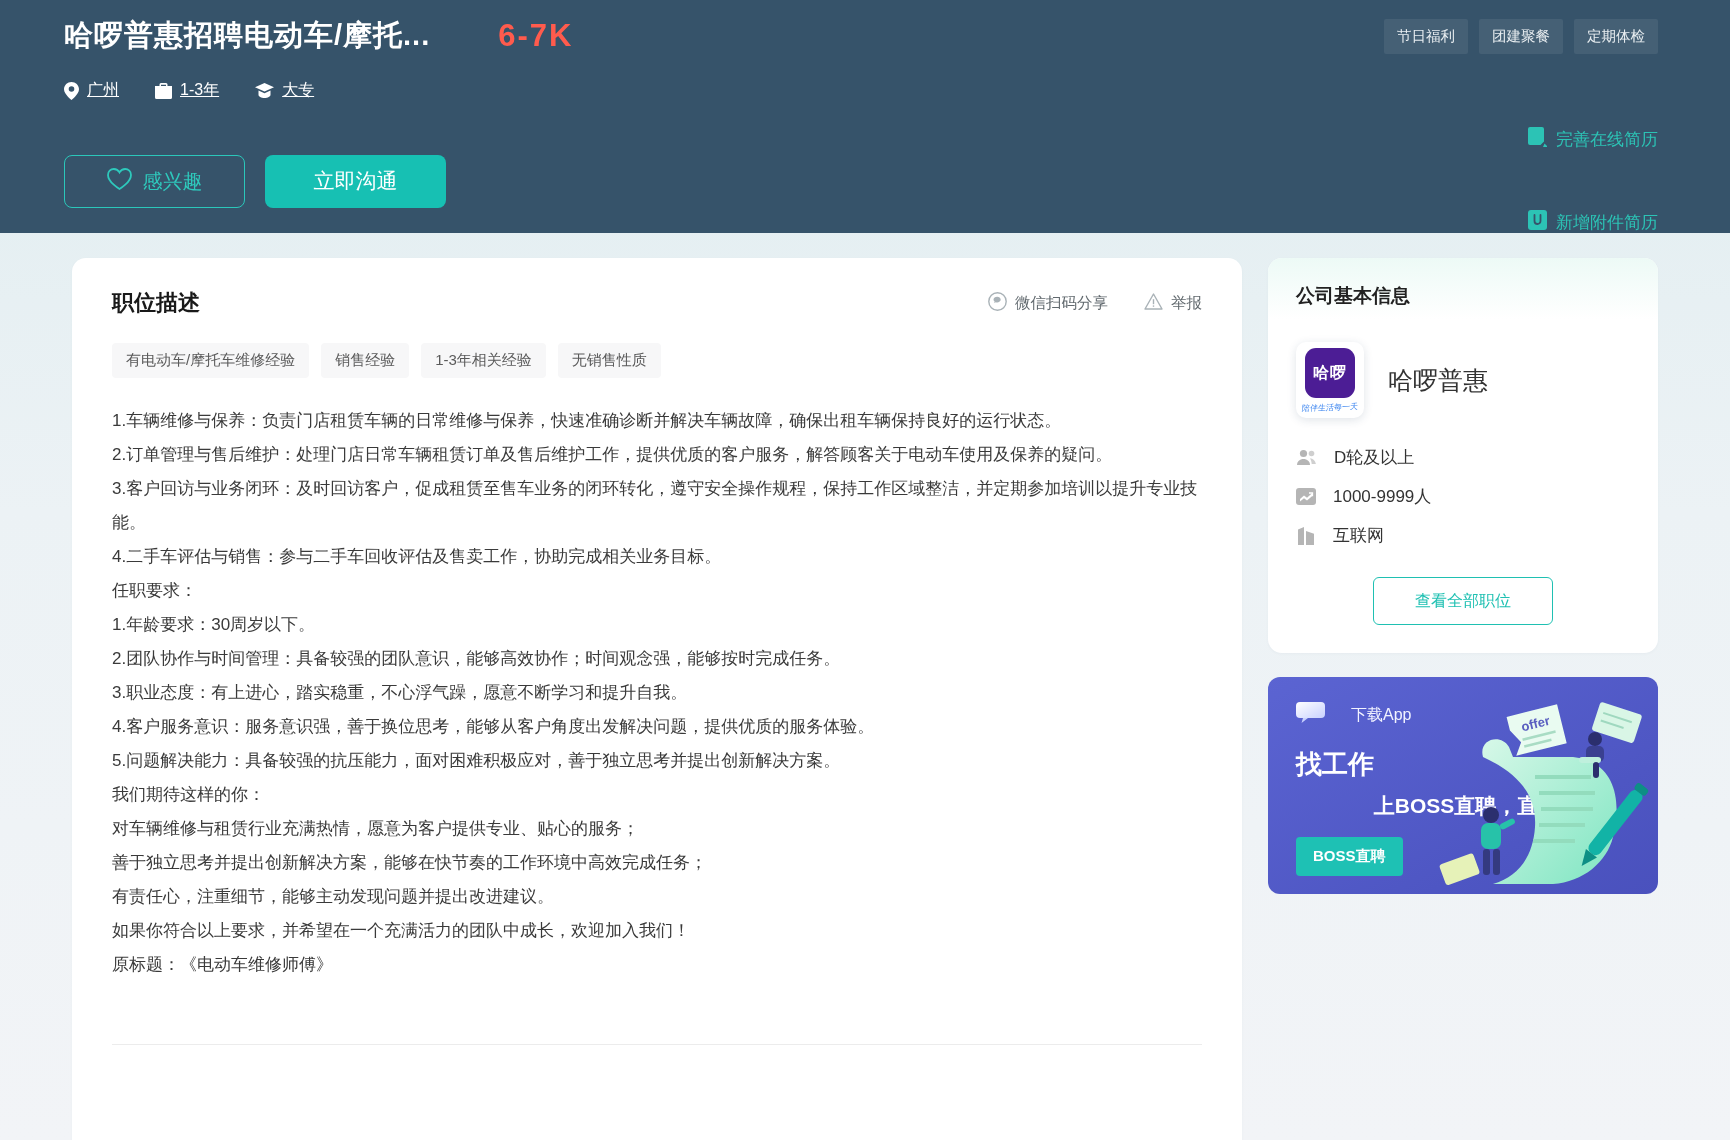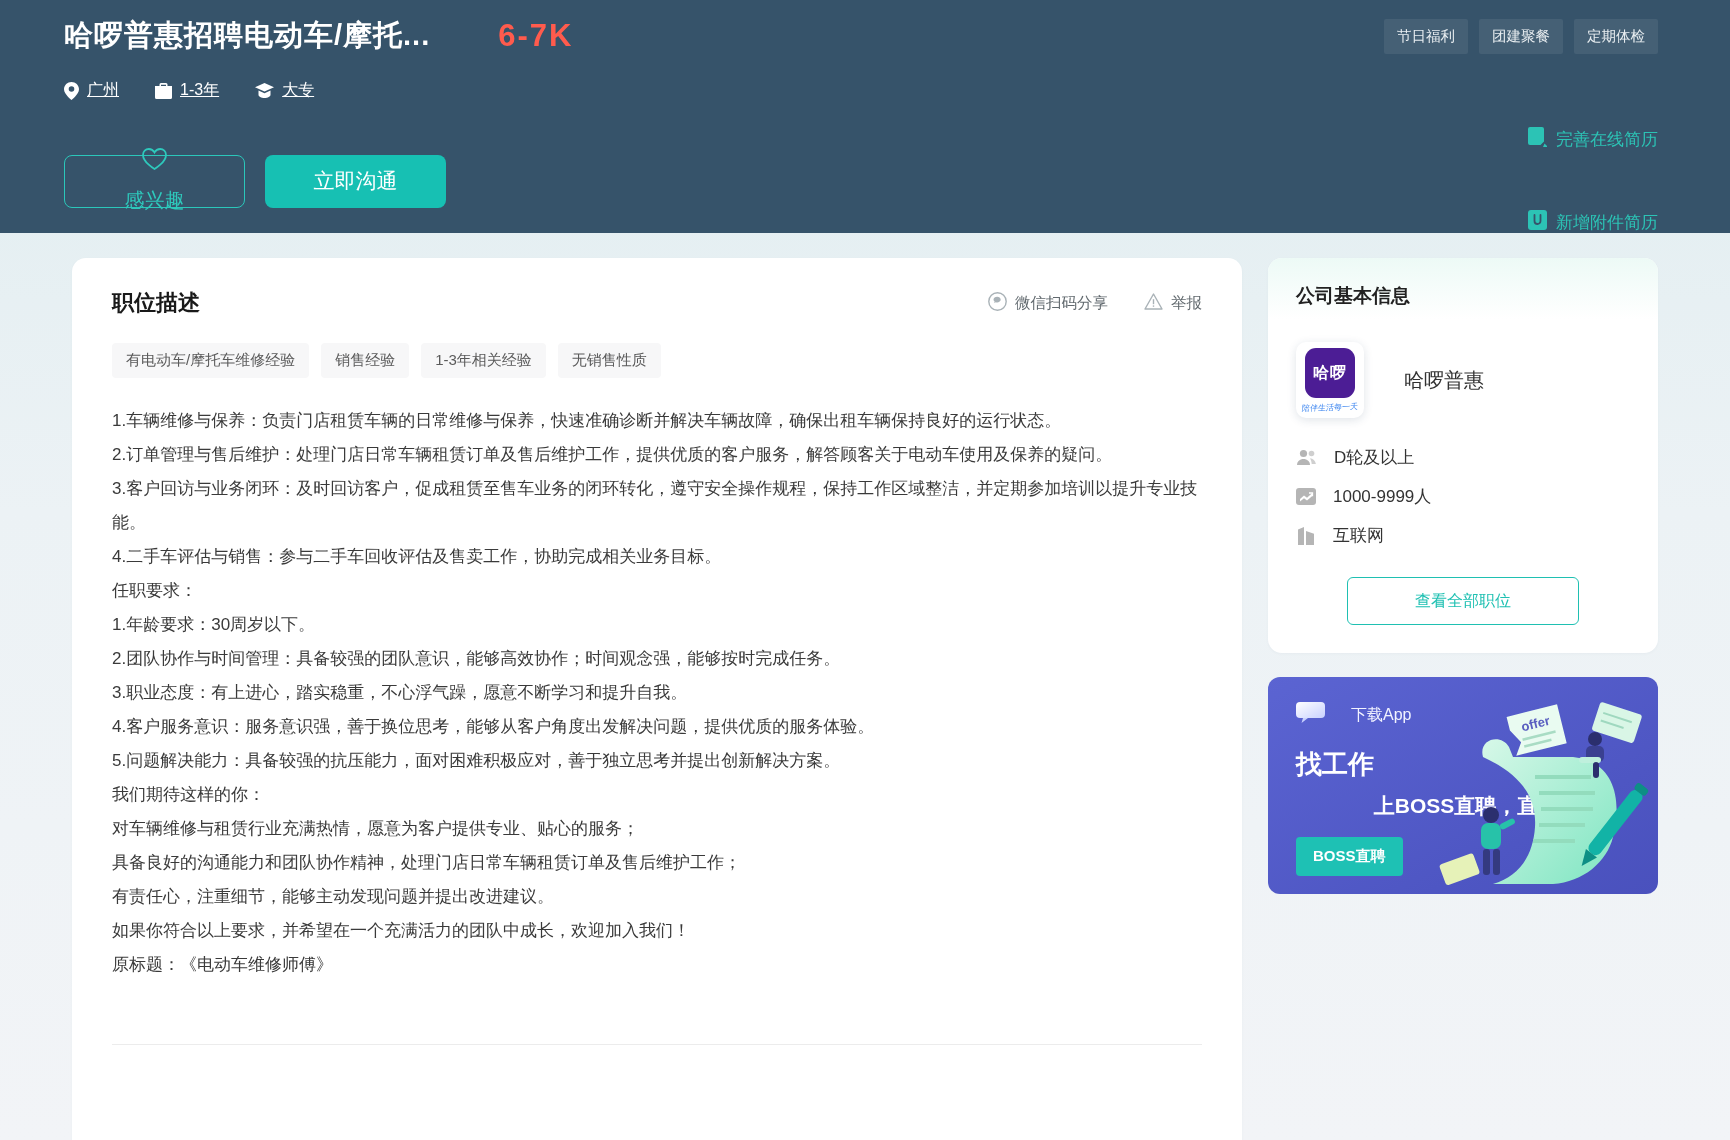--- a/index.html
+++ b/index.html
@@ -16,22 +16,21 @@
   .hero-salary { margin-left:68px; font-size:31px; font-weight:600; letter-spacing:2px; color:#ff5b4d; }
   .hero-perks { margin-left:auto; display:flex; gap:11px; }
   .perk { background:rgba(255,255,255,.08); color:#e9eef1; font-size:14.5px; padding:8px 13px; border-radius:2px; white-space:nowrap; }
   .meta-row { display:flex; align-items:center; gap:36px; margin-top:24px; font-size:16px;text-decoration:underline; }
   .meta-item { display:flex; align-items:center; gap:8px; }
   .meta-item svg { display:block; }
   .actions-row { display:flex; align-items:center; margin-top:26px; }
   .btn-interested {
     width:181px; height:53px; background:transparent; border:1px solid #2bc7ba; border-radius:8px;
     color:#2ec9bc; font-size:20px; display:flex; align-items:center; justify-content:center; gap:11px; cursor:pointer;
-    font-family:Liberation Mono, monospace;
-    flex-direction:column;
+    font-family:Liberation Serif, serif;
   }
   .btn-chat {
     width:181px; height:53px; margin-left:20px; background:#17c0b3; border:none; border-radius:8px;
     color:#fff; font-size:21px; cursor:pointer; font-family:inherit;
   }
   .resume-links { margin-left:auto; display:flex; gap:58px;flex-direction:column; }
   .resume-link { display:flex; align-items:center; gap:9px; color:#2cc3b5; font-size:17px; cursor:pointer; }
   
   .main { display:flex; align-items:flex-start; gap:26px; padding:25px 72px 0; }
   .job-card { width:1170px; background:#fff; border-radius:14px; padding:30px 40px 0; height:920px; box-shadow:0 1px 3px rgba(40,70,90,.04); }
@@ -48,25 +47,25 @@
   .sidebar { width:390px; display:flex; flex-direction:column; gap:24px; }
   .company-card { background:#fff; border-radius:14px; overflow:hidden; box-shadow:0 1px 3px rgba(40,70,90,.04); }
   .company-head { padding:25px 28px 17px; font-size:19px; font-weight:700; color:#222;
     background:linear-gradient(180deg,#edfaf6 0%,#ffffff 90%); }
   .company-ident { display:flex; align-items:center; gap:24px; padding:16px 28px 0; }
   .logo-box { width:68px; height:76px; background:#fff; border-radius:10px; box-shadow:0 2px 10px rgba(30,60,90,.14);
     display:flex; flex-direction:column; align-items:center; padding-top:6px; }
   .logo-square { width:50px; height:50px; background:#4c1d95; border-radius:11px; display:flex; align-items:center; justify-content:center;
     color:#fff; font-size:16px; font-weight:700; letter-spacing:1px; }
   .logo-slogan { font-size:8px; color:#3d86f0; margin-top:4px; transform:skewX(-8deg) rotate(-2deg); white-space:nowrap; }
-  .company-name { font-size:20px; color:#333;margin-left:16px; }
+  .company-name { font-size:25px; color:#333; }
   .company-details { list-style:none; margin:28px 0 16px; padding:0 28px; display:flex; flex-direction:column; gap:16px; }
   .detail-row { display:flex; align-items:center; gap:17px; font-size:17px; color:#333; }
   .detail-row svg { display:block; flex:0 0 auto; }
-  .view-all-btn { display:block; margin:30px auto 28px; width:232px; height:48px; background:#fff;
+  .view-all-btn { display:block; margin:30px auto 28px; width:180px; height:48px; background:#fff;
     border:1px solid #1fc0b2; border-radius:6px; color:#1fc0b2; font-size:16px; cursor:pointer; font-family:inherit; }
   
   .app-card { position:relative; height:217px; border-radius:12px; overflow:hidden;
     background:linear-gradient(150deg,#5b64d2 0%,#4e56c3 70%,#4a51bd 100%); padding:25px 0 0 28px; color:#fff; }
   .app-download { display:flex; align-items:center; gap:26px; font-size:16px; color:#f2f3ff; }
   .app-h1 { font-size:26px; font-weight:700; margin-top:19px; }
   .app-h2 { font-size:21px; font-weight:700; margin-top:10px;text-align:center; }
   .boss-btn { margin-top:17px; background:#1ec1b4; color:#fff; border:none; border-radius:4px;
     font-size:15px; font-weight:700; padding:10px 17px; cursor:pointer; font-family:inherit; }
   .app-ill { position:absolute; right:0; top:0; width:235px; height:217px; pointer-events:none; }
@@ -187,21 +186,21 @@
       <p>3.客户回访与业务闭环：及时回访客户，促成租赁至售车业务的闭环转化，遵守安全操作规程，保持工作区域整洁，并定期参加培训以提升专业技能。</p>
       <p>4.二手车评估与销售：参与二手车回收评估及售卖工作，协助完成相关业务目标。</p>
       <p>任职要求：</p>
       <p>1.年龄要求：30周岁以下。</p>
       <p>2.团队协作与时间管理：具备较强的团队意识，能够高效协作；时间观念强，能够按时完成任务。</p>
       <p>3.职业态度：有上进心，踏实稳重，不心浮气躁，愿意不断学习和提升自我。</p>
       <p>4.客户服务意识：服务意识强，善于换位思考，能够从客户角度出发解决问题，提供优质的服务体验。</p>
       <p>5.问题解决能力：具备较强的抗压能力，面对困难积极应对，善于独立思考并提出创新解决方案。</p>
       <p>我们期待这样的你：</p>
       <p>对车辆维修与租赁行业充满热情，愿意为客户提供专业、贴心的服务；</p>
-      <p>具备良好的沟通能力和团队协作精神，处理门店日常车辆租赁订单及售后维护工作；</p>
+      <p>善于独立思考并提出创新解决方案，能够在快节奏的工作环境中高效完成任务；</p>
       <p>有责任心，注重细节，能够主动发现问题并提出改进建议。</p>
       <p>如果你符合以上要求，并希望在一个充满活力的团队中成长，欢迎加入我们！</p>
       <p>原标题：《电动车维修师傅》</p>
     </div>
 
     <hr class="divider">
   </section>
 
   <aside class="sidebar">
 

